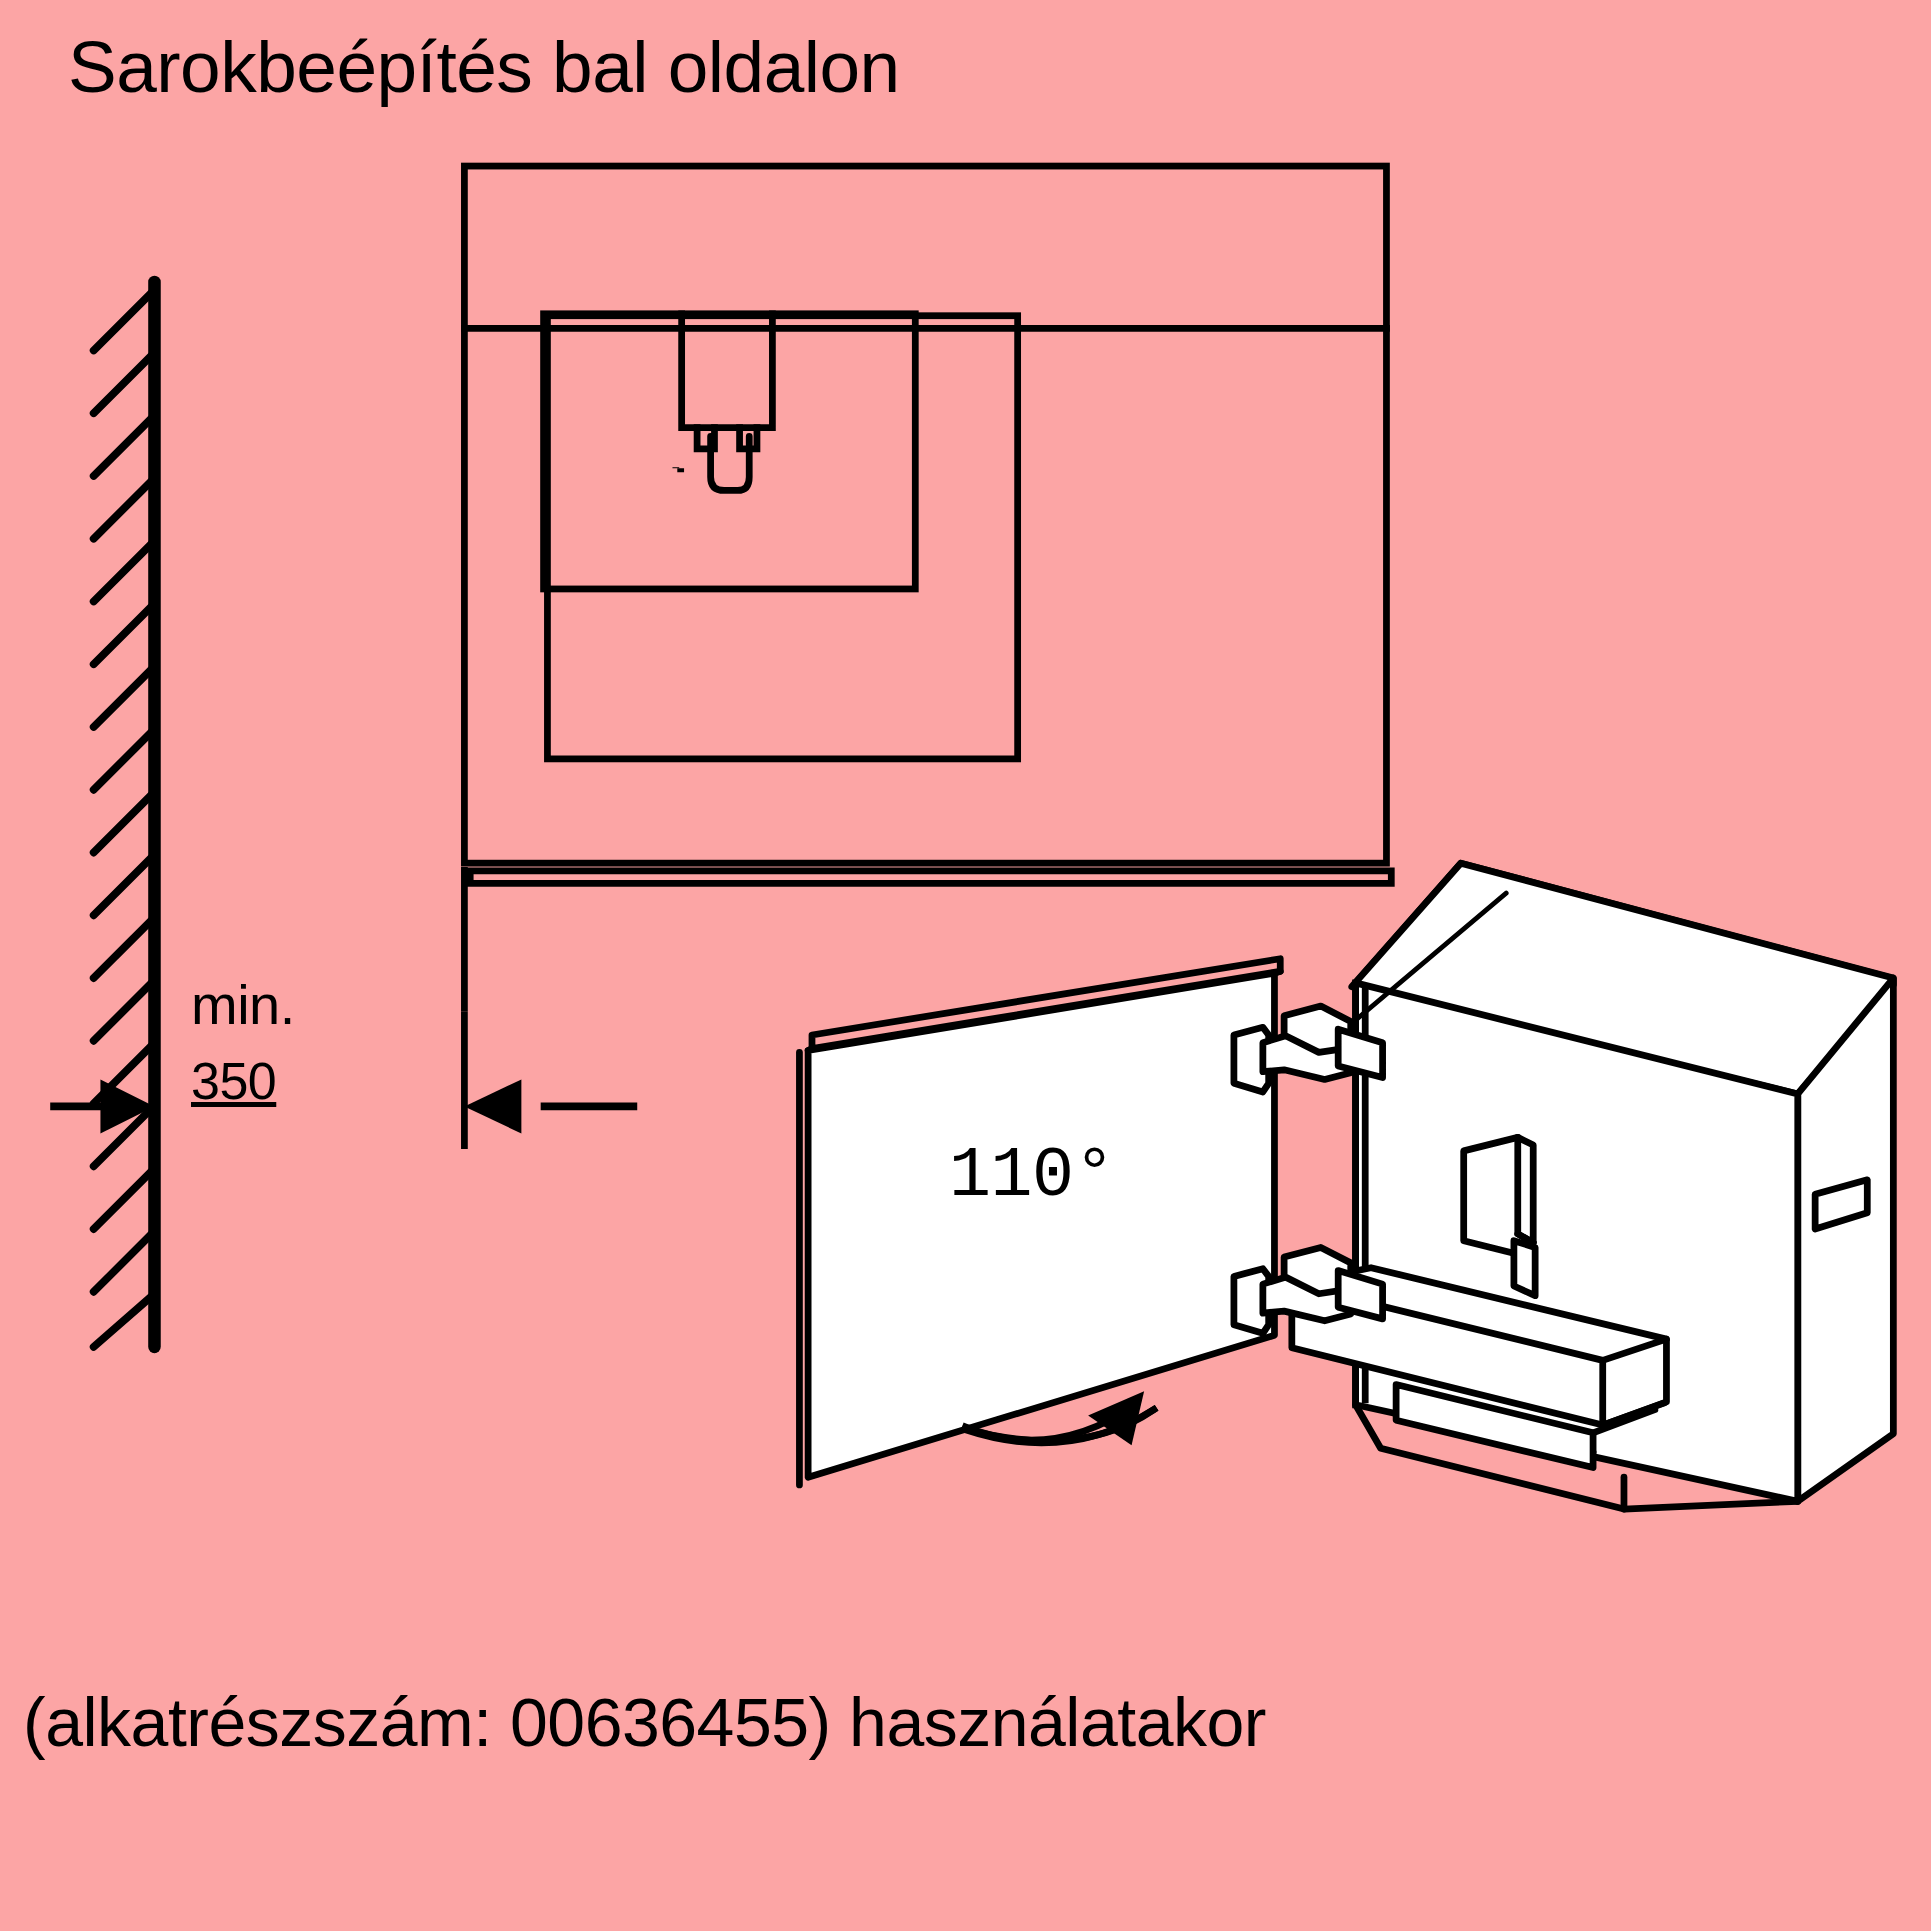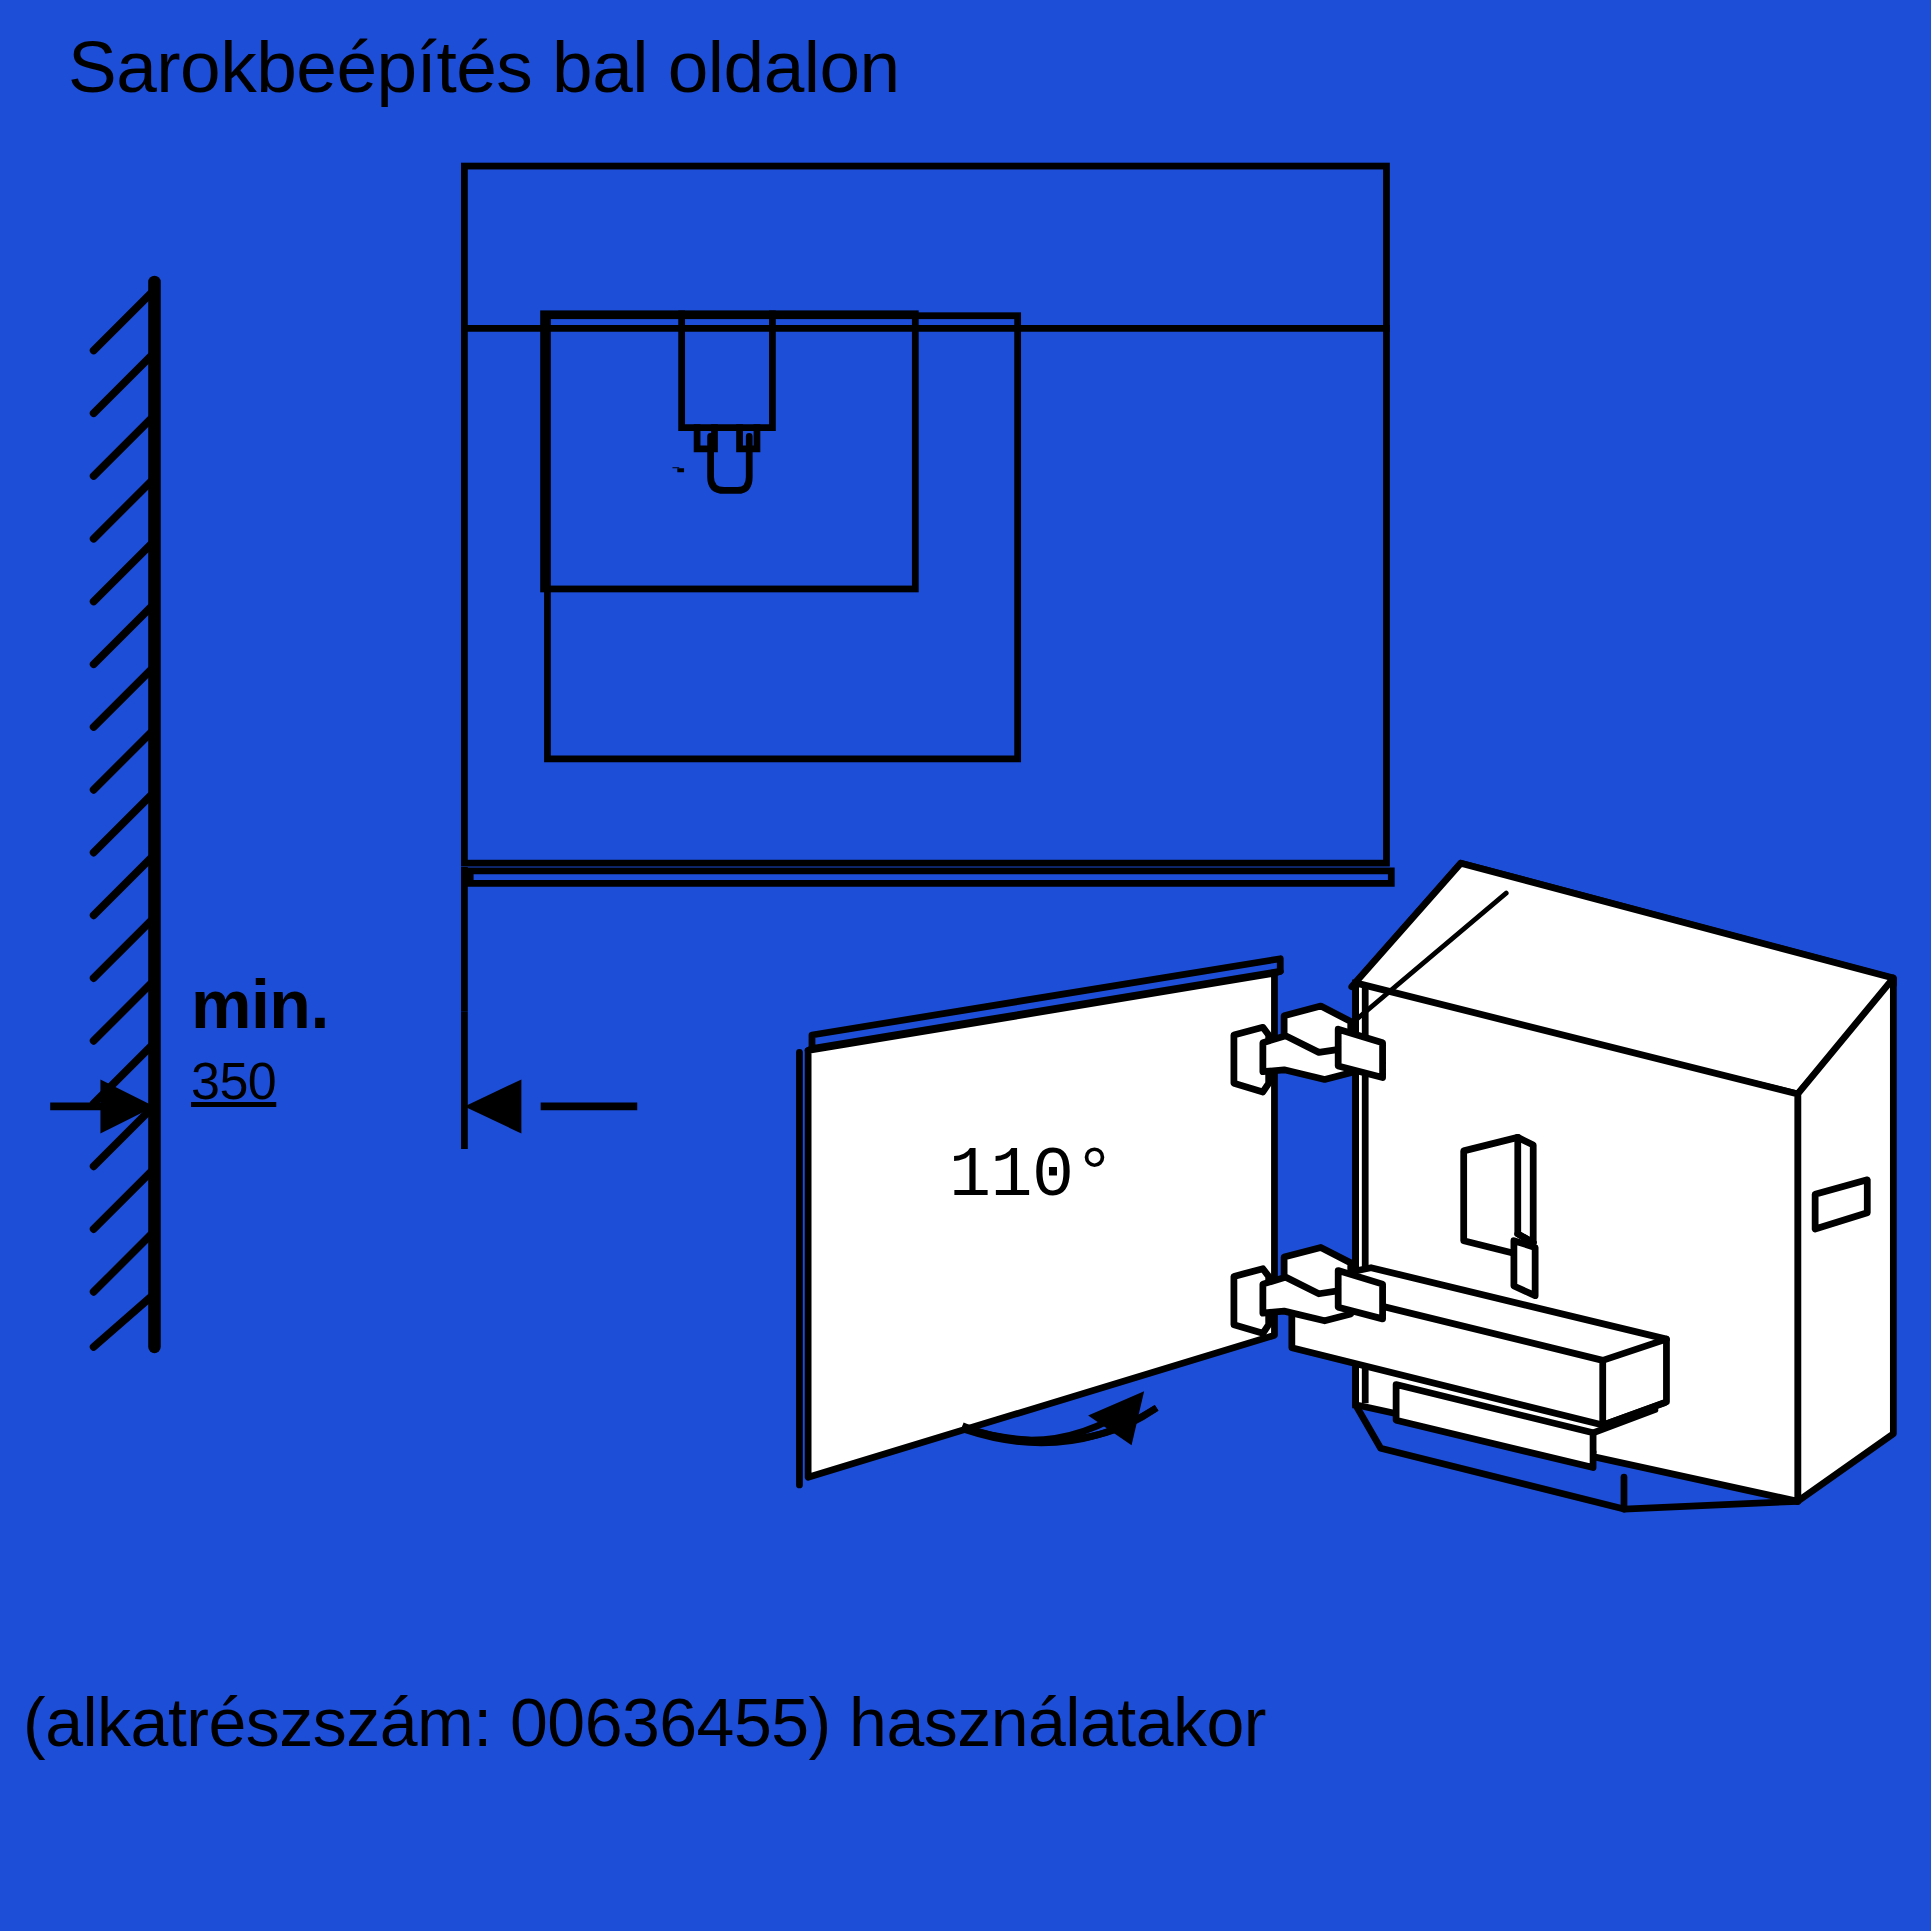--- a/index.html
+++ b/index.html
@@ -4,21 +4,21 @@
 <style>
   html, body {
     margin: 0;
     padding: 0;
     background: #ffffff;
   }
   #page {
     position: relative;
     width: 1931px;
     height: 1931px;
-    background: #1d4ed8;
+    background: #fca5a5;
     font-family: "Liberation Sans", sans-serif;
     color: #000000;
     overflow: hidden;
   }
   #diagram-svg {
     position: absolute;
     left: 0;
     top: 0;
     width: 1931px;
     height: 1931px;
@@ -88,23 +88,22 @@
   }
   #title-text {
     left: 68px;
     top: 25px;
     font-size: 73px;
     line-height: 83px;
   }
   #dim-label-min {
     left: 191px;
     top: 966px;
-    font-size: 68px;
+    font-size: 56px;
     line-height: 77px;
-    font-weight: bold;
   }
   #dim-label-value {
     left: 191px;
     top: 1043px;
     font-size: 52px;
     line-height: 77px;
     text-decoration: underline;
   }
   #angle-label {
     left: 949px;

